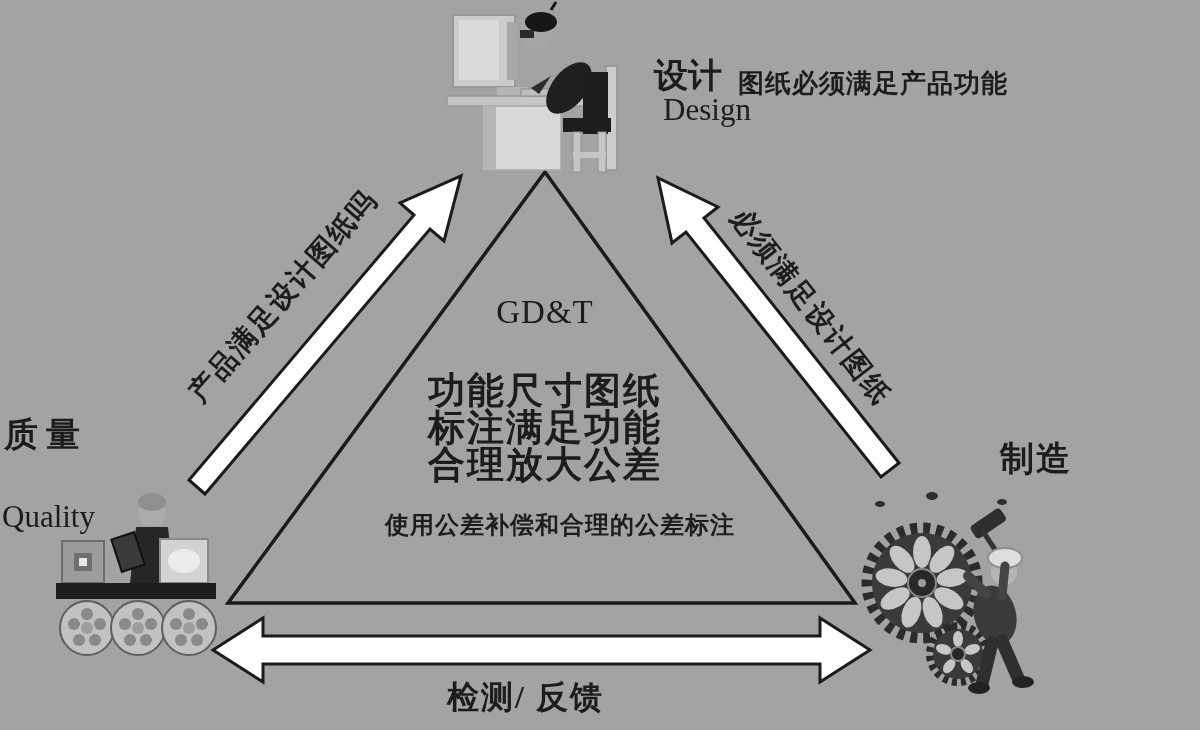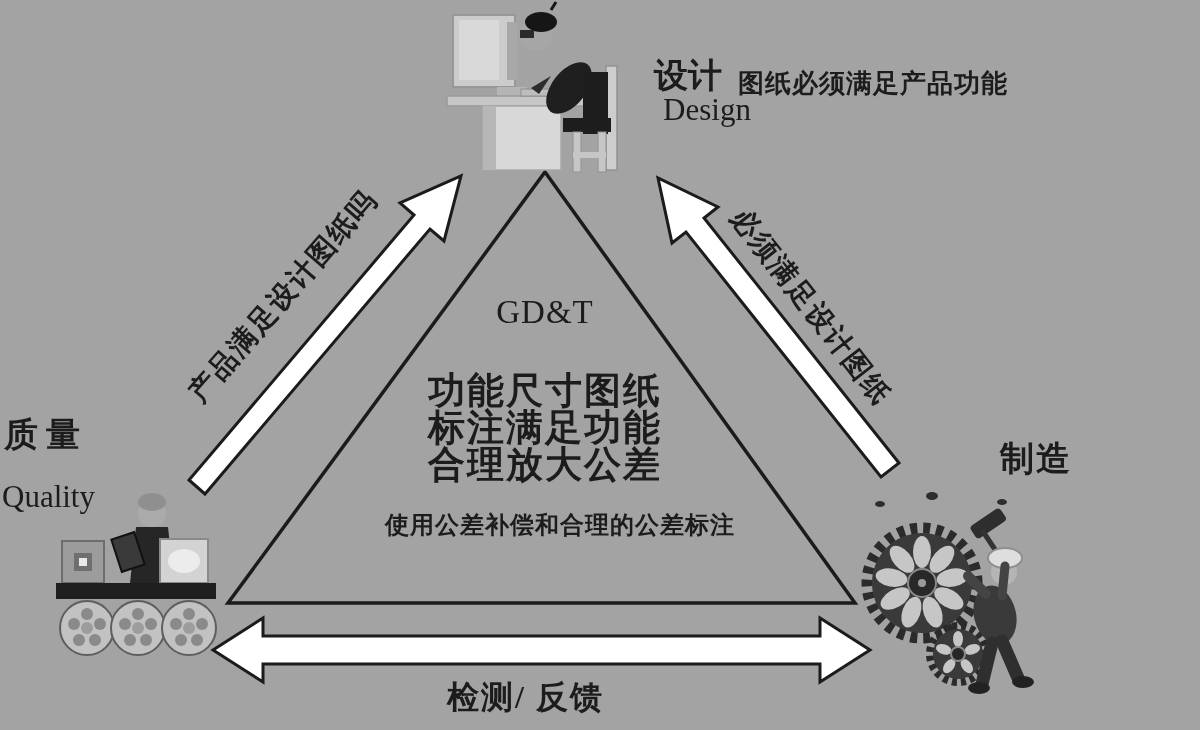--- a/index.html
+++ b/index.html
@@ -19,21 +19,21 @@
   .principles span{display:block;}
   .bottom-note{left:320px;top:509px;width:480px;text-align:center;font-size:24px;font-weight:bold;letter-spacing:1px;}
   .inspect-label{left:447px;top:676px;width:290px;font-size:32px;font-weight:bold;letter-spacing:2px;}
   .rot{position:absolute;font-size:28px;font-weight:bold;letter-spacing:2px;text-align:center;}
   .rot-left{left:133px;top:277px;width:300px;transform:rotate(-49deg);transform-origin:center;}
   .rot-right{left:671px;top:288px;width:280px;transform:rotate(52deg);transform-origin:center;}
   .design-zh{left:638px;top:53px;width:100px;text-align:center;}
   .design-en{left:653px;top:92px;width:108px;text-align:center;}
   .design-note{left:738px;top:66px;}
   .quality-zh{left:4px;top:412px;letter-spacing:8px;}
-  .quality-en{left:2px;top:479px;}
+  .quality-en{left:2px;top:499px;}
   .manu-zh{left:1000px;top:436px;letter-spacing:2px;}
   .manu-en{left:1000px;top:479px;}
 </style>
 </head>
 <body>
 
 <div class="canvas">
 
   <svg class="layer" width="1200" height="730" viewBox="0 0 1200 730">
     <polygon points="545,172 855,603 228,603" fill="none" stroke="#1b1b1b" stroke-width="3.5"></polygon>

